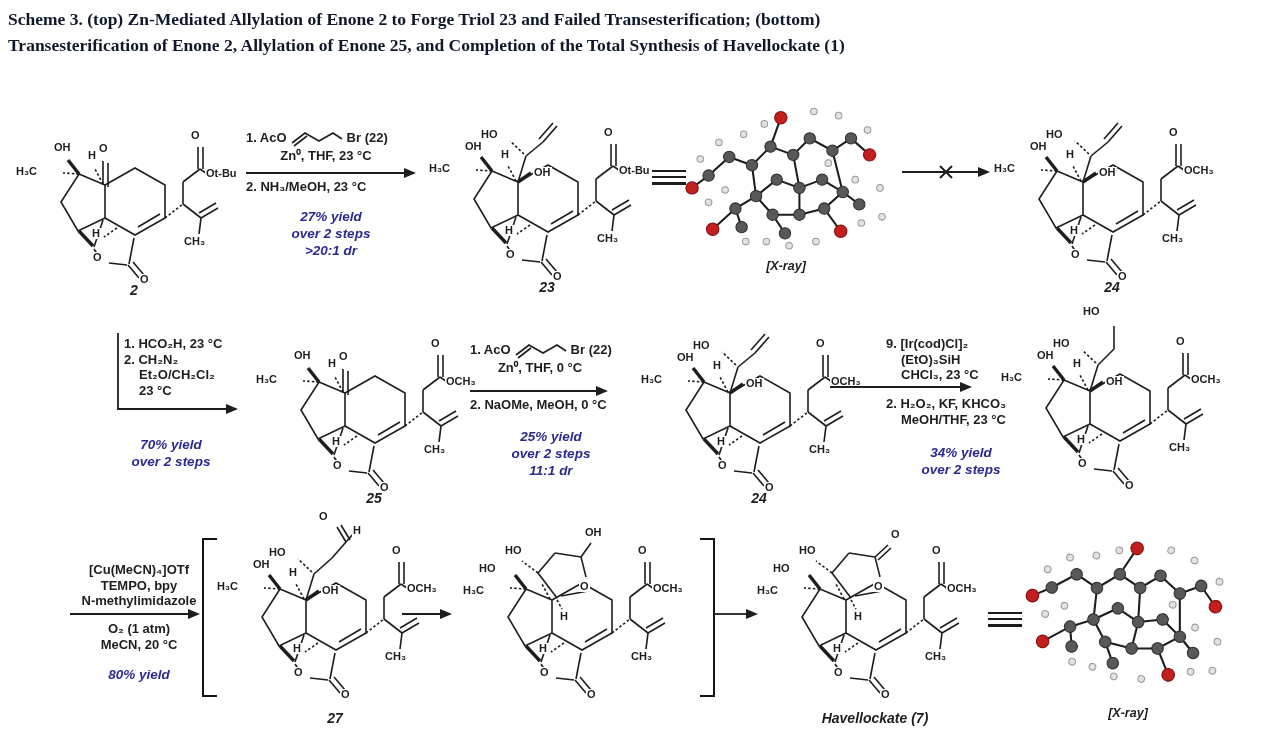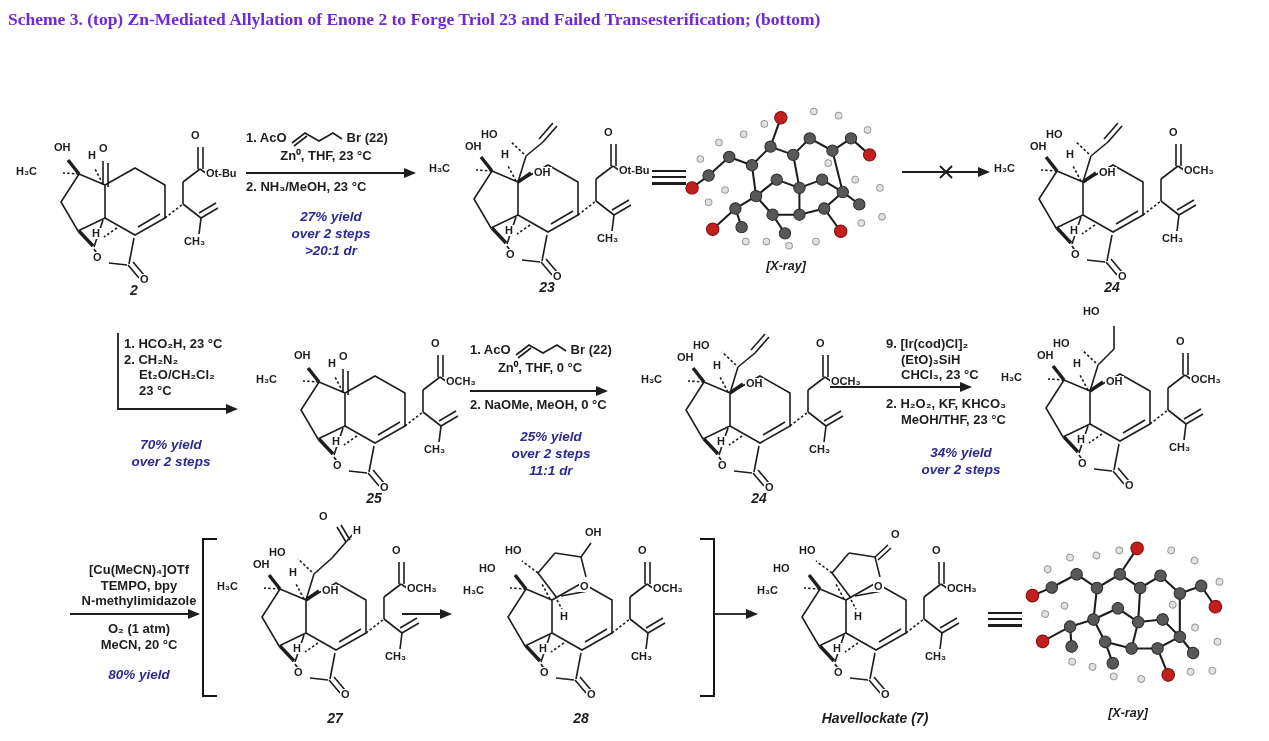--- a/index.html
+++ b/index.html
@@ -1,19 +1,19 @@
 <!DOCTYPE html>
 <html><head>
 <meta charset="utf-8">
 <style>
   html,body{margin:0;padding:0}
   body{width:1269px;height:741px;position:relative;background:#fff;overflow:hidden;
        font-family:"Liberation Sans",sans-serif;color:#1d1d1d;}
   .title{position:absolute;left:8px;top:6px;width:1254px;
-         font-family:"Liberation Serif",serif;font-weight:bold;font-size:17.5px;line-height:26px;color:#6d28d9}
+         font-family:"Liberation Serif",serif;font-weight:bold;font-size:17.5px;line-height:26px;color:#0f172a}
   .compound{position:absolute;width:238px;height:214px}
   .skel{position:absolute;left:0;top:0;overflow:visible}
   .atom-label{position:absolute;font-weight:bold;font-size:11px;line-height:11px;white-space:nowrap;background:#fff;padding:0 1px}
   .compound-number{position:absolute;left:0;right:0;top:194px;text-align:center;
                    font-weight:bold;font-style:italic;font-size:14px}
   .row3 .compound-number{top:207px}
   .cond{position:absolute;font-size:13px;font-weight:bold;line-height:15.5px;white-space:nowrap}
   .cond .center{text-align:center}
   .cond .indent{padding-left:15px}
   .reagent{display:flex;align-items:center;gap:3px;height:20px}
@@ -169,20 +169,21 @@
           <circle cx="186" cy="58" r="6"></circle>
         <circle cx="34" cy="130" r="6"></circle>
           <circle cx="158" cy="132" r="6"></circle>
       </g>
     </g>
   </defs>
 </svg>
 
 <div class="title">
   <div>Scheme 3. (top) Zn-Mediated Allylation of Enone 2 to Forge Triol 23 and Failed Transesterification; (bottom)</div>
+  <div>Transesterification of Enone 2, Allylation of Enone 25, and Completion of the Total Synthesis of Havellockate (1)</div>
 </div>
 
 <div class="compound" style="left:15px;top:88px">
   <svg class="skel" width="238" height="214" viewBox="0 0 238 214">
       <use href="#core"></use>
       <use href="#v-ketone"></use>
     </svg>
   <div class="compound-number">2</div>
 <span class="atom-label" style="left: 0px; top: 78px;">H₃C</span>
     <span class="atom-label" style="left: 38px; top: 54px;">OH</span>
@@ -433,21 +434,20 @@
   <line x1="0" y1="8" x2="38" y2="8" stroke-width="1.8"></line>
     <polygon points="38,3 50,8 38,13" fill="#1d1d1d" stroke="none"></polygon>
 </svg>
 
 <div class="compound row3" style="left:462px;top:503px">
   <svg class="skel" width="238" height="214" viewBox="0 0 238 214">
       <use href="#core"></use>
       <use href="#v-ring5"></use>
       <use href="#v-lactol"></use>
     </svg>
-  <div class="compound-number">28</div>
 <span class="atom-label" style="left: 122px; top: 24px;">OH</span>
     <span class="atom-label" style="left: 42px; top: 42px;">HO</span>
     <span class="atom-label" style="left: 16px; top: 60px;">HO</span>
     <span class="atom-label" style="left: 0px; top: 82px;">H₃C</span>
     <span class="atom-label" style="left: 117px; top: 78px;">O</span>
     <span class="atom-label" style="left: 97px; top: 108px;">H</span>
     <span class="atom-label" style="left: 175px; top: 42px;">O</span>
     <span class="atom-label" style="left: 190px; top: 80px;">OCH₃</span>
     <span class="atom-label" style="left: 168px; top: 148px;">CH₃</span>
     <span class="atom-label" style="left: 76px; top: 140px;">H</span>

